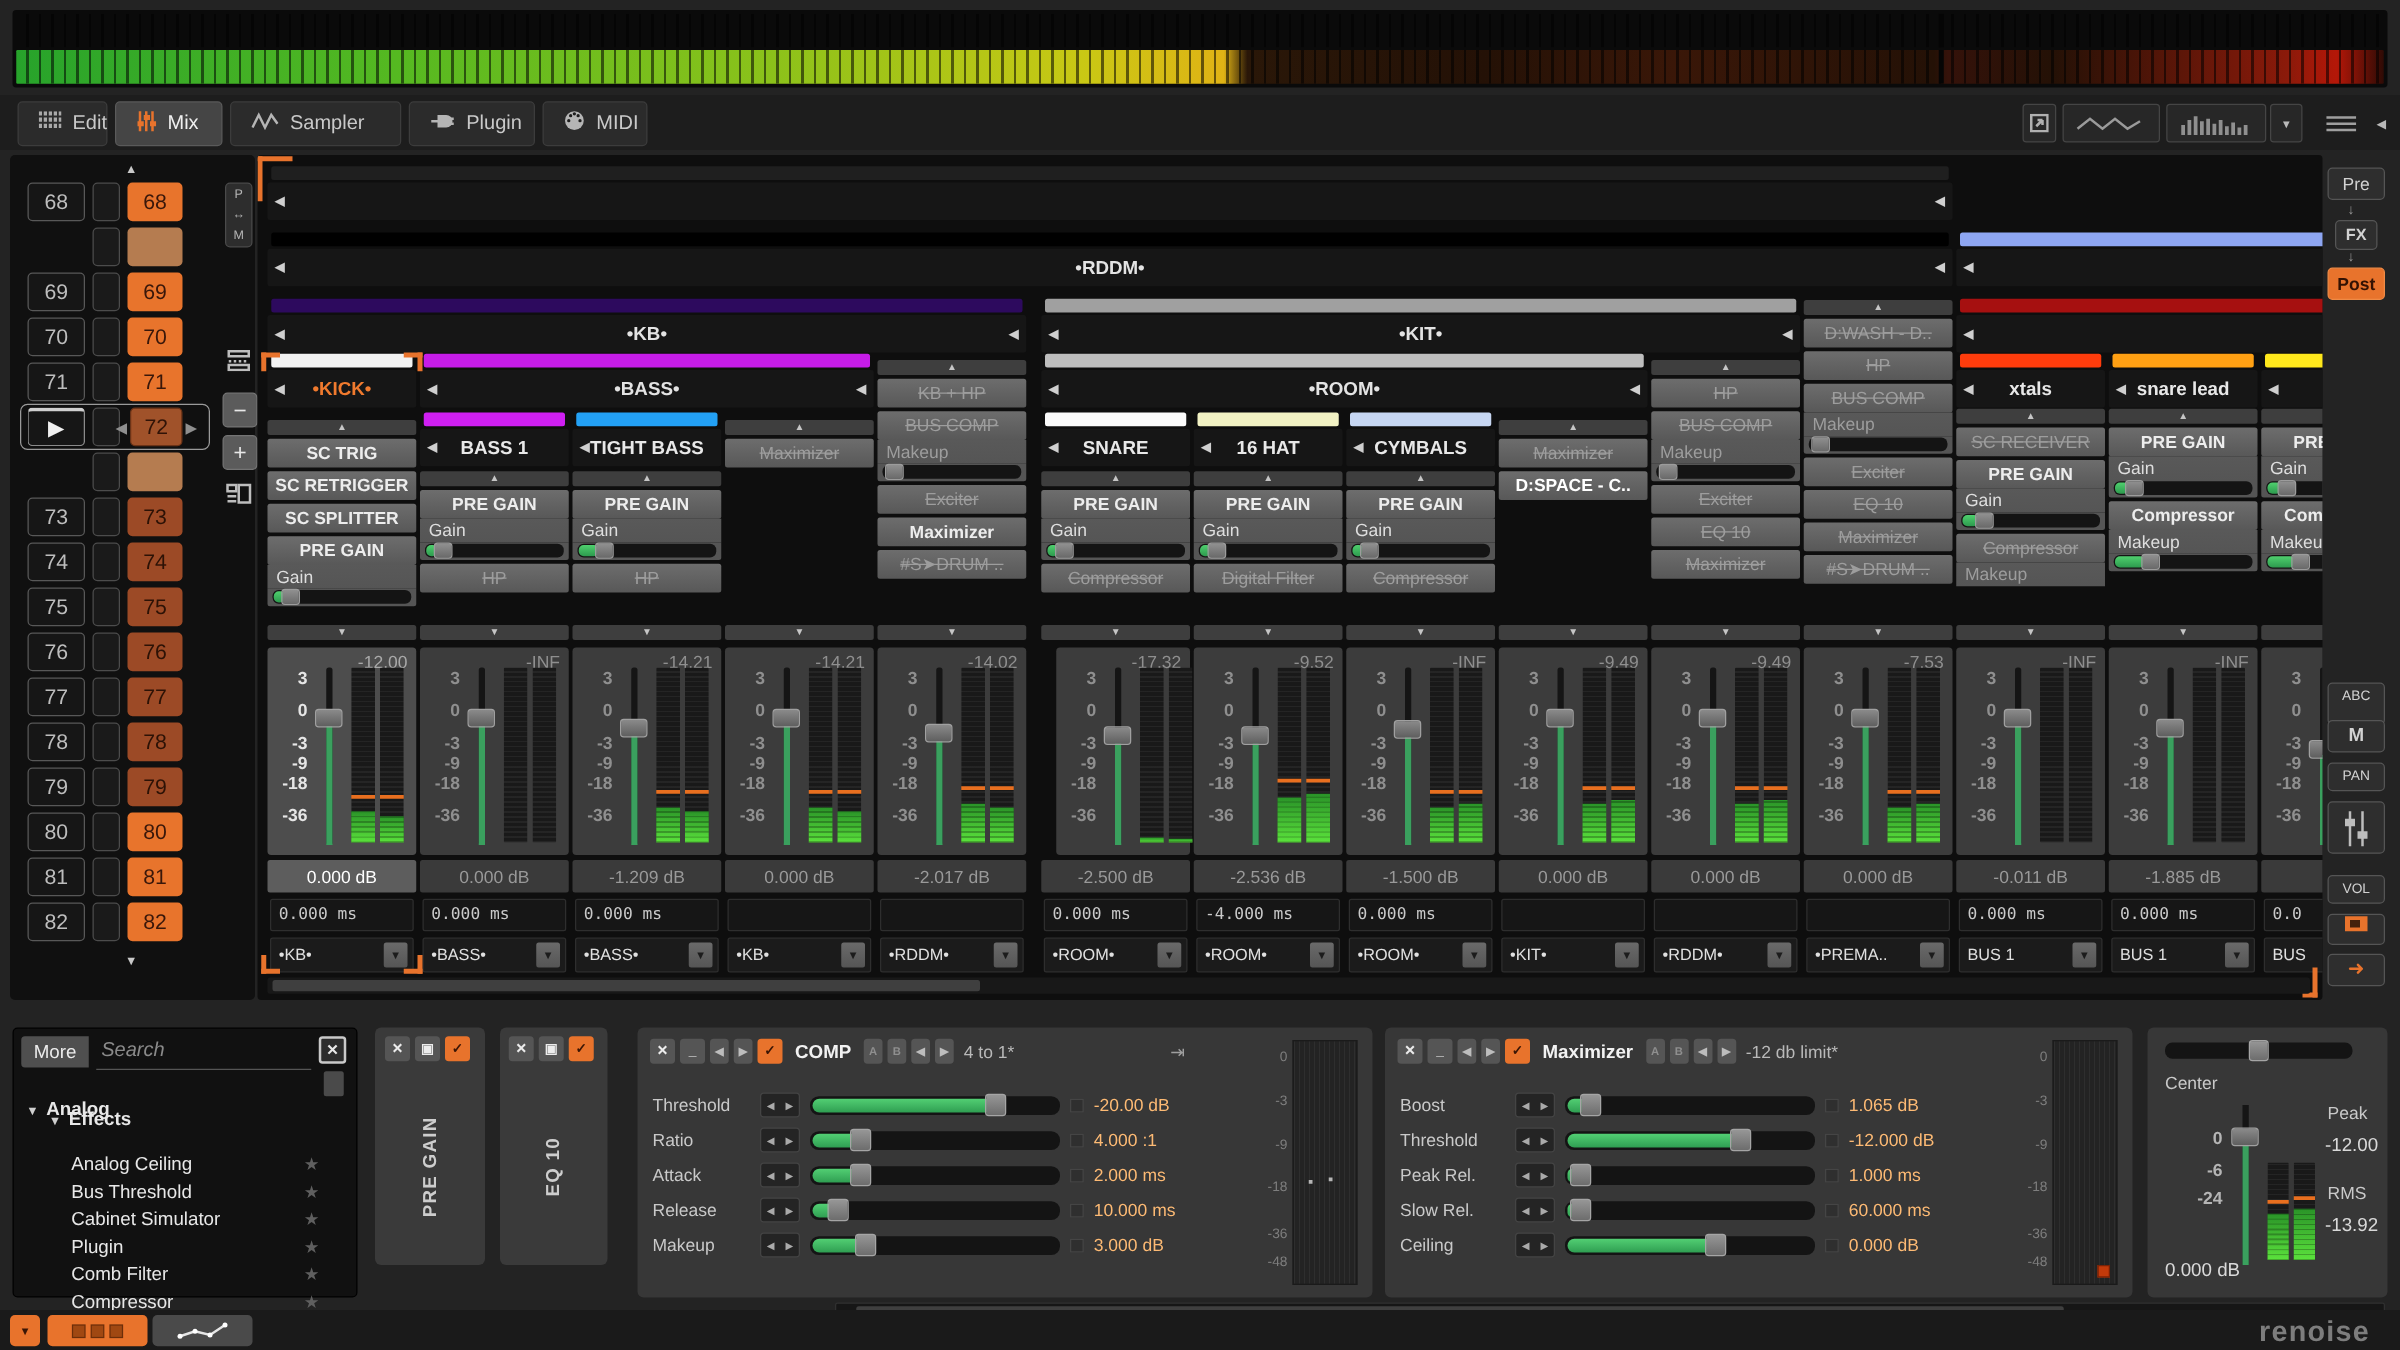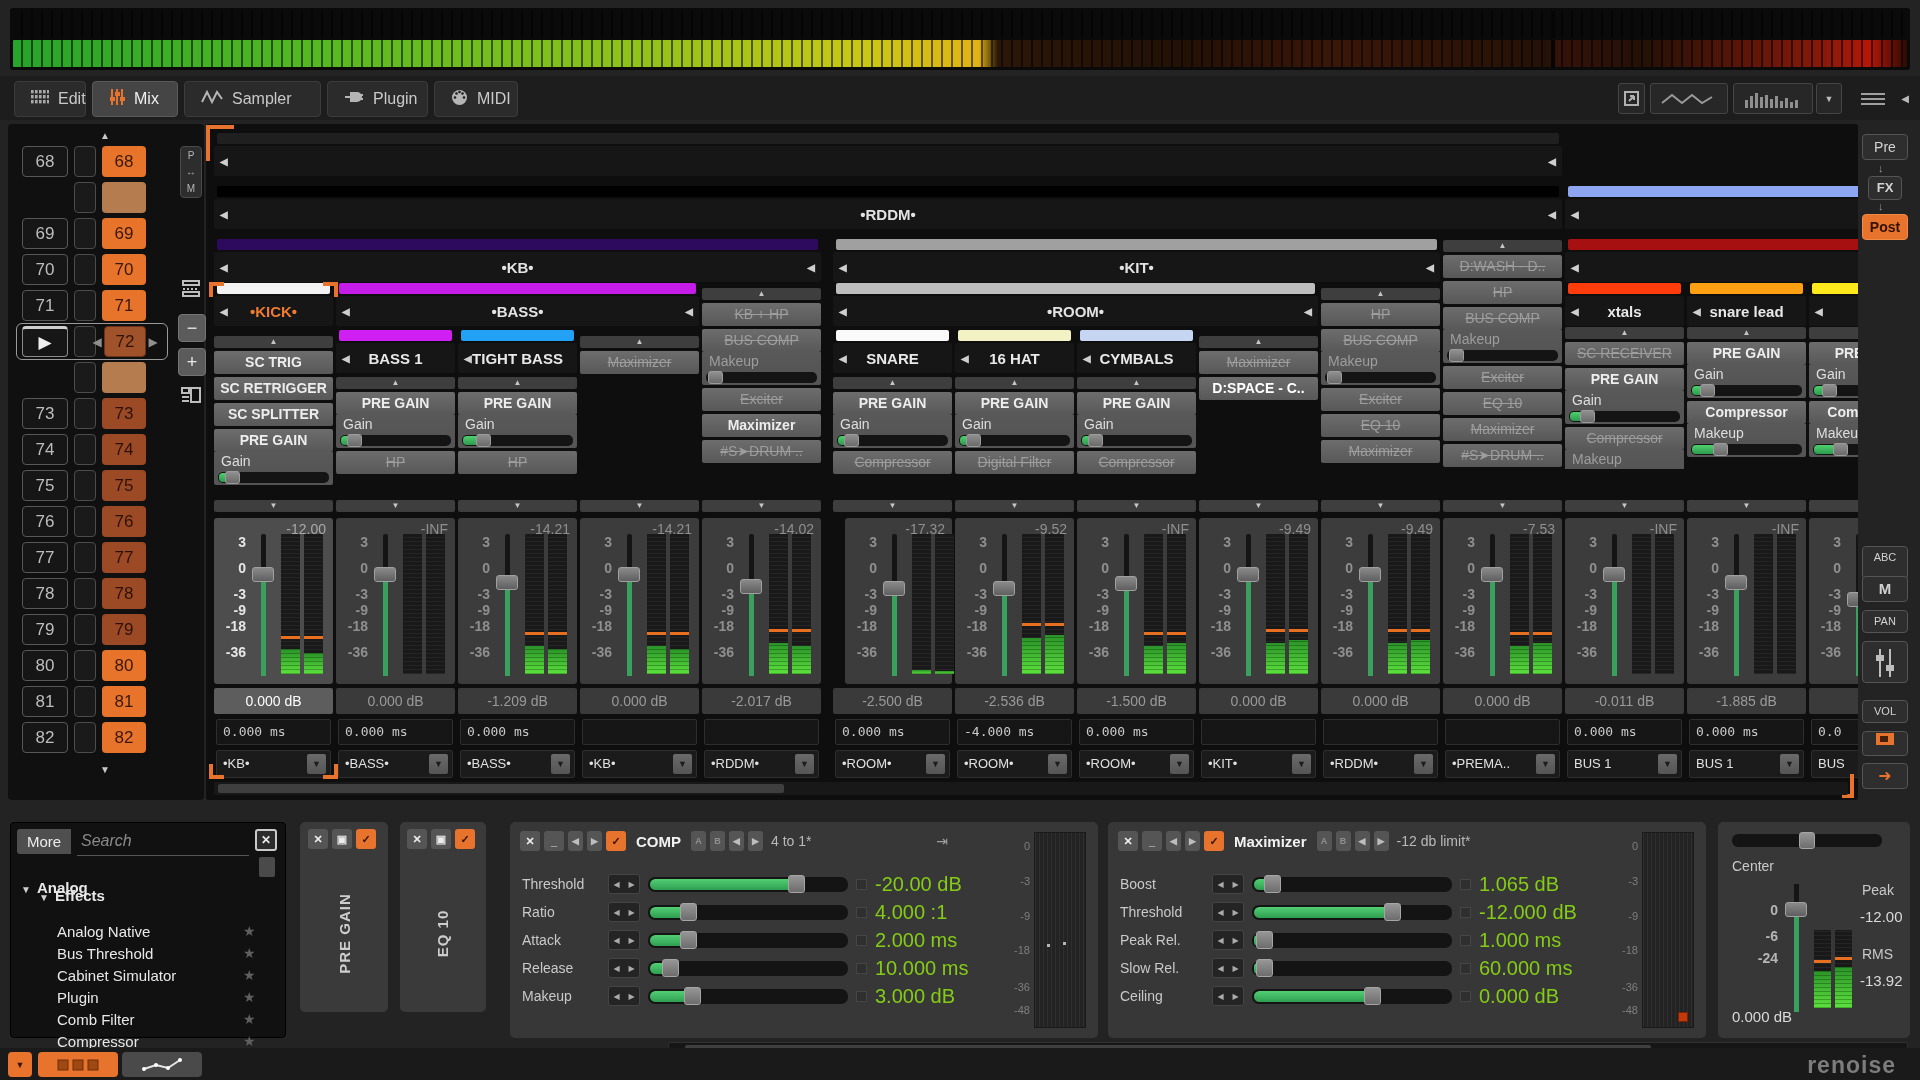--- a/index.html
+++ b/index.html
@@ -122,21 +122,21 @@
   .preset { color:#b9b9b9; font-size:14px; margin-left:4px; }
   .prow { position:absolute; height:20px; display:flex; align-items:center; }
   .plabel { color:#c9c9c9; font-size:14px; flex:none; }
   .pstep { width:32px; height:20px; background:#242424; border:1px solid #444; border-radius:3px; color:#aaa; font-size:8px;
     display:flex; align-items:center; justify-content:space-around; flex:none; }
   .ptrack { position:relative; height:15px; background:#141414; border-radius:7px; flex:none; }
   .pfill { position:absolute; left:2px; top:2px; bottom:2px; background:linear-gradient(#52cf73,#2f9e52); border-radius:6px; }
   .pthumb { position:absolute; top:-2px; width:17px; height:18px; background:linear-gradient(#969696,#6d6d6d);
     border:1px solid #a5a5a5; border-radius:3px; }
   .pmini { width:11px; height:11px; background:#2f2f2f; border:1px solid #454545; flex:none; margin-left:8px; }
-  .pvalue { color:#84cc16; font-size:20px; margin-left:8px; white-space:nowrap; }
+  .pvalue { color:#fdba74; font-size:14px; margin-left:8px; white-space:nowrap; }
   .dmeter { position:absolute; top:10px; bottom:10px; width:74px; }
   .dmscale { position:absolute; right:56px; font-size:11px; color:#7e7e7e; }
   .dmbody { position:absolute; right:0; top:0; bottom:0; width:52px; background:#232323; border:1px solid #1a1a1a;
     background-image:repeating-linear-gradient(90deg,rgba(255,255,255,.05) 0 1px, rgba(0,0,0,0) 1px 4px); }
   #master { left:1718px; top:822px; width:192px; height:216px; background:#373737; border-radius:5px; }
   .mlabel { position:absolute; color:#c9c9c9; font-size:14px; }
   .mvalue { position:absolute; color:#d9d9d9; font-size:15px; }
   #botscroll { left:668px; top:1042px; width:1240px; height:13px; background:#161616; border:1px solid #303030; border-radius:2px; }
   #botthumb { position:absolute; left:16px; top:2px; width:966px; height:8px; background:#3f3f3f; border-radius:2px; }
   #statusbar { left:0; top:1048px; width:1920px; height:32px; background:#1a1a1a; }
@@ -1062,21 +1062,21 @@
 
 <div id="browser" class="abs">
   <div class="morebtn">More</div>
   <div class="searchtxt">Search</div>
   <div style="position:absolute; left:66px; top:32px; width:172px; border-bottom:1px solid #555;"></div>
   <div class="xbtn" style="right:8px; top:6px;">✕</div>
   <div style="position:absolute; right:10px; top:34px; width:16px; height:20px; background:#4a4a4a; border-radius:2px;"></div>
   <div id="browser-tree">
       <div class="treerow" style="top: 56px; left: 10px;"><span class="tw">▼</span><span style="font-weight: bold;">Analog</span></div>
       <div class="treerow" style="top: 64px; left: 28px;"><span class="tw">▼</span><span style="font-weight: bold;">Effects</span></div>
-      <div class="treerow" style="top: 100px; left: 46px;"><span>Analog Native</span></div>
+      <div class="treerow" style="top: 100px; left: 46px;"><span>Analog Ceiling</span></div>
       <div class="star" style="top: 100px; left: 232px;">★</div>
       <div class="treerow" style="top: 122px; left: 46px;"><span>Bus Threshold</span></div>
       <div class="star" style="top: 122px; left: 232px;">★</div>
       <div class="treerow" style="top: 144px; left: 46px;"><span>Cabinet Simulator</span></div>
       <div class="star" style="top: 144px; left: 232px;">★</div>
       <div class="treerow" style="top: 166px; left: 46px;"><span>Plugin</span></div>
       <div class="star" style="top: 166px; left: 232px;">★</div>
       <div class="treerow" style="top: 188px; left: 46px;"><span>Comb Filter</span></div>
       <div class="star" style="top: 188px; left: 232px;">★</div>
       <div class="treerow" style="top: 210px; left: 46px;"><span>Compressor</span></div>

